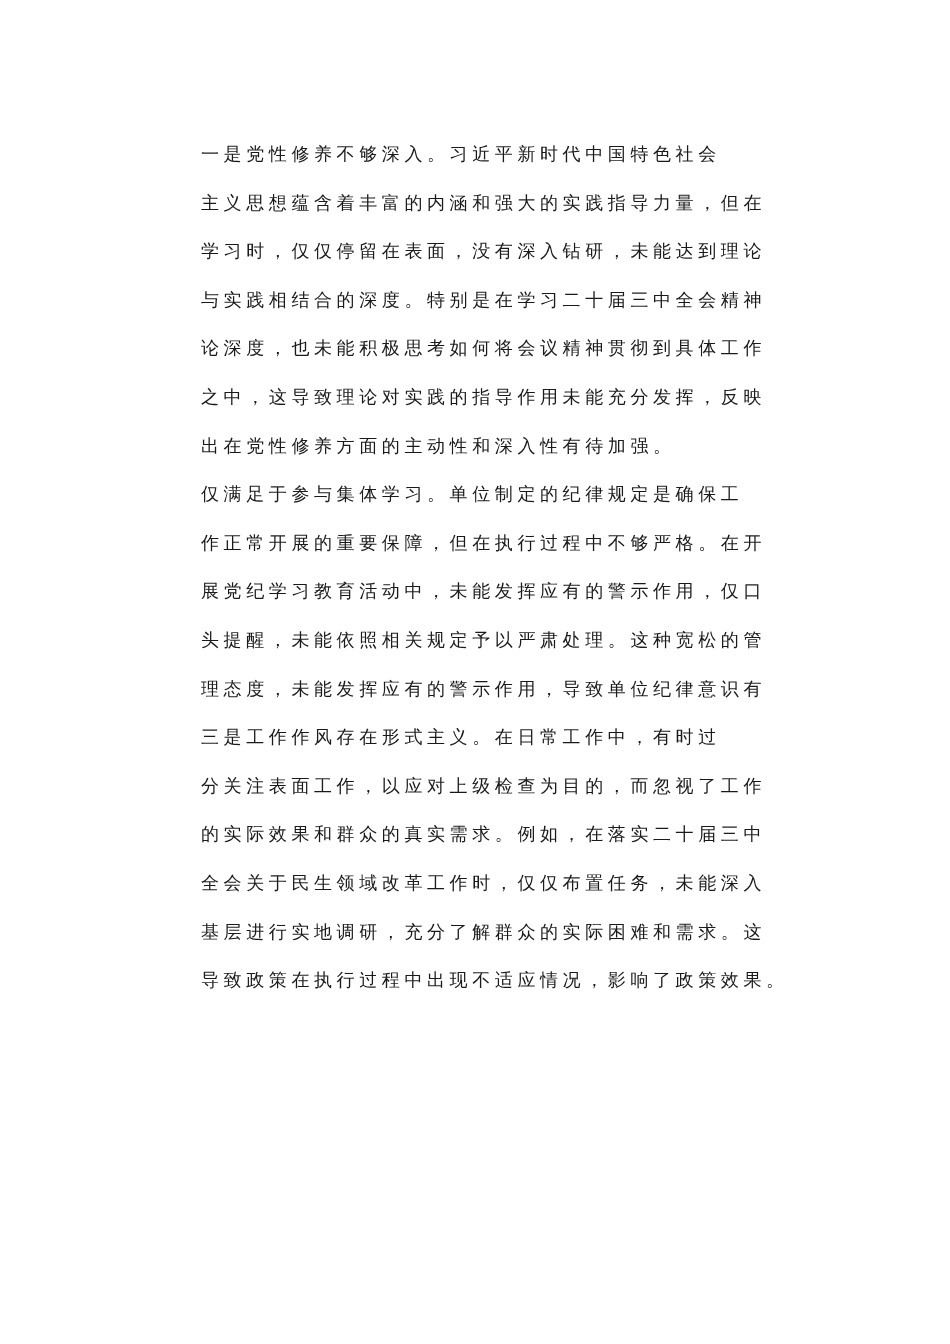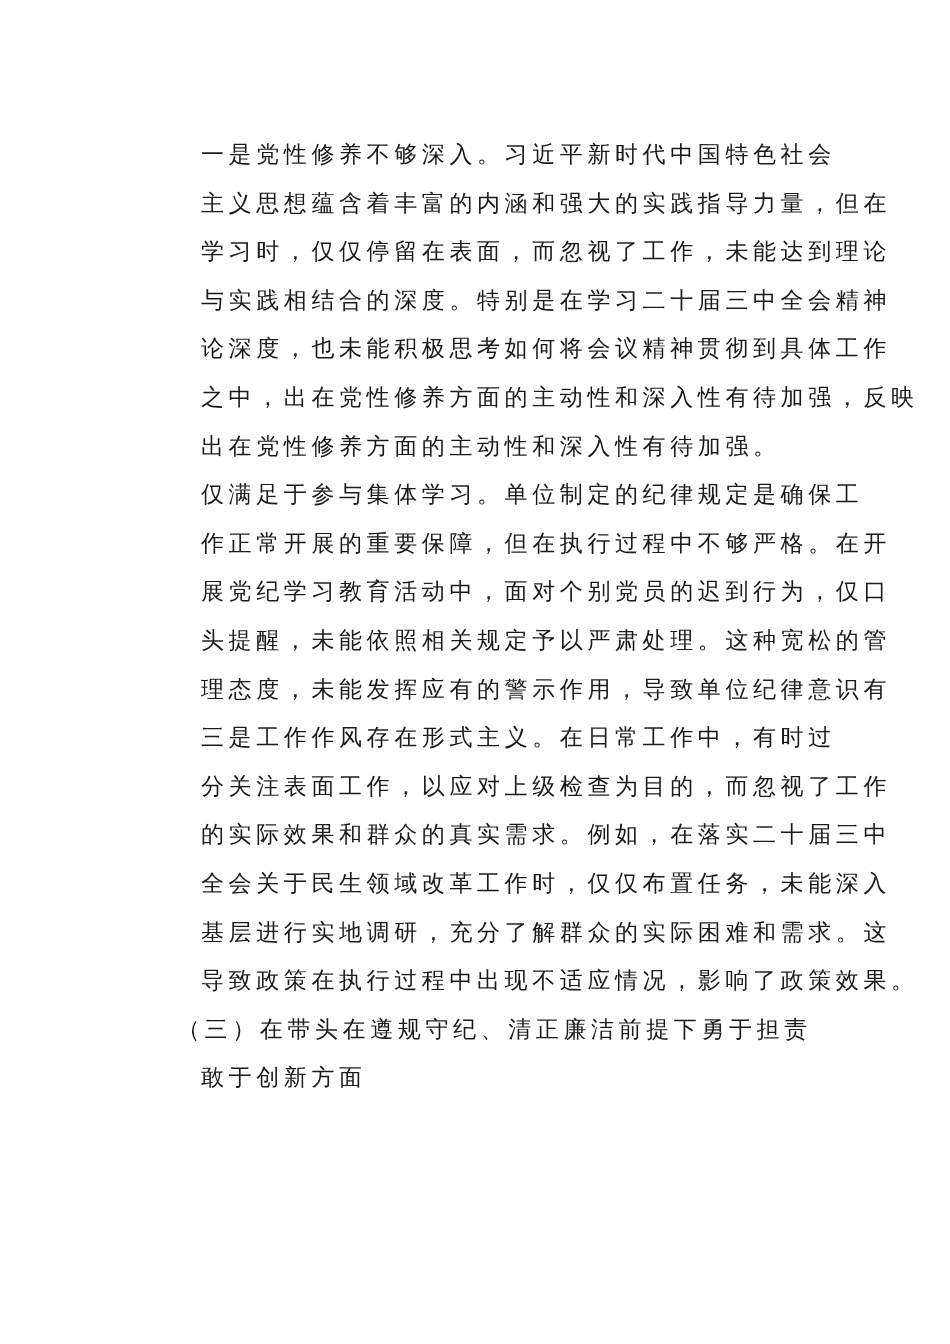--- a/index.html
+++ b/index.html
@@ -4,52 +4,48 @@
   <style>
     html, body { margin: 0; padding: 0; background: #ffffff; }
     body { width: 950px; height: 1344px; position: relative; overflow: hidden; }
     .page {
       position: absolute;
       left: 147px;
       top: 130px;
       width: 660px;
       color: #1a1a1a;
       font-family: "DejaVu Sans", sans-serif;
-      font-size: 23px;
+      font-size: 18px;
       line-height: 48.6px;
       letter-spacing: 4.6px;
     }
     .para { margin: 0; padding: 0; text-indent: 54px; text-align: justify; text-align-last: left; }
     .line { display: block; white-space: nowrap; }
   </style>
 </head>
 <body>
 
 <div class="page">
   <p class="para">
     <span class="line" style="text-indent:54px">一是党性修养不够深入。习近平新时代中国特色社会</span>
     <span class="line">主义思想蕴含着丰富的内涵和强大的实践指导力量，但在</span>
-    <span class="line">学习时，仅仅停留在表面，而忽视了工作，未能达到理论</span>
+    <span class="line">学习时，仅仅停留在表面，没有深入钻研，未能达到理论</span>
     <span class="line">与实践相结合的深度。特别是在学习二十届三中全会精神</span>
     <span class="line">论深度，也未能积极思考如何将会议精神贯彻到具体工作</span>
-    <span class="line">之中，出在党性修养方面的主动性和深入性有待加强，反映</span>
+    <span class="line">之中，这导致理论对实践的指导作用未能充分发挥，反映</span>
     <span class="line">出在党性修养方面的主动性和深入性有待加强。</span>
   </p>
   <p class="para">
     <span class="line" style="text-indent:54px">仅满足于参与集体学习。单位制定的纪律规定是确保工</span>
     <span class="line">作正常开展的重要保障，但在执行过程中不够严格。在开</span>
-    <span class="line">展党纪学习教育活动中，面对个别党员的迟到行为，仅口</span>
+    <span class="line">展党纪学习教育活动中，未能发挥应有的警示作用，仅口</span>
     <span class="line">头提醒，未能依照相关规定予以严肃处理。这种宽松的管</span>
     <span class="line">理态度，未能发挥应有的警示作用，导致单位纪律意识有</span>
   </p>
   <p class="para">
     <span class="line" style="text-indent:54px">三是工作作风存在形式主义。在日常工作中，有时过</span>
     <span class="line">分关注表面工作，以应对上级检查为目的，而忽视了工作</span>
     <span class="line">的实际效果和群众的真实需求。例如，在落实二十届三中</span>
     <span class="line">全会关于民生领域改革工作时，仅仅布置任务，未能深入</span>
     <span class="line">基层进行实地调研，充分了解群众的实际困难和需求。这</span>
     <span class="line">导致政策在执行过程中出现不适应情况，影响了政策效果。</span>
   </p>
-  <p class="para">
-    <span class="line" style="text-indent:30px">（三）在带头在遵规守纪、清正廉洁前提下勇于担责</span>
-    <span class="line">敢于创新方面</span>
-  </p>
 </div>
 
 </body></html>

